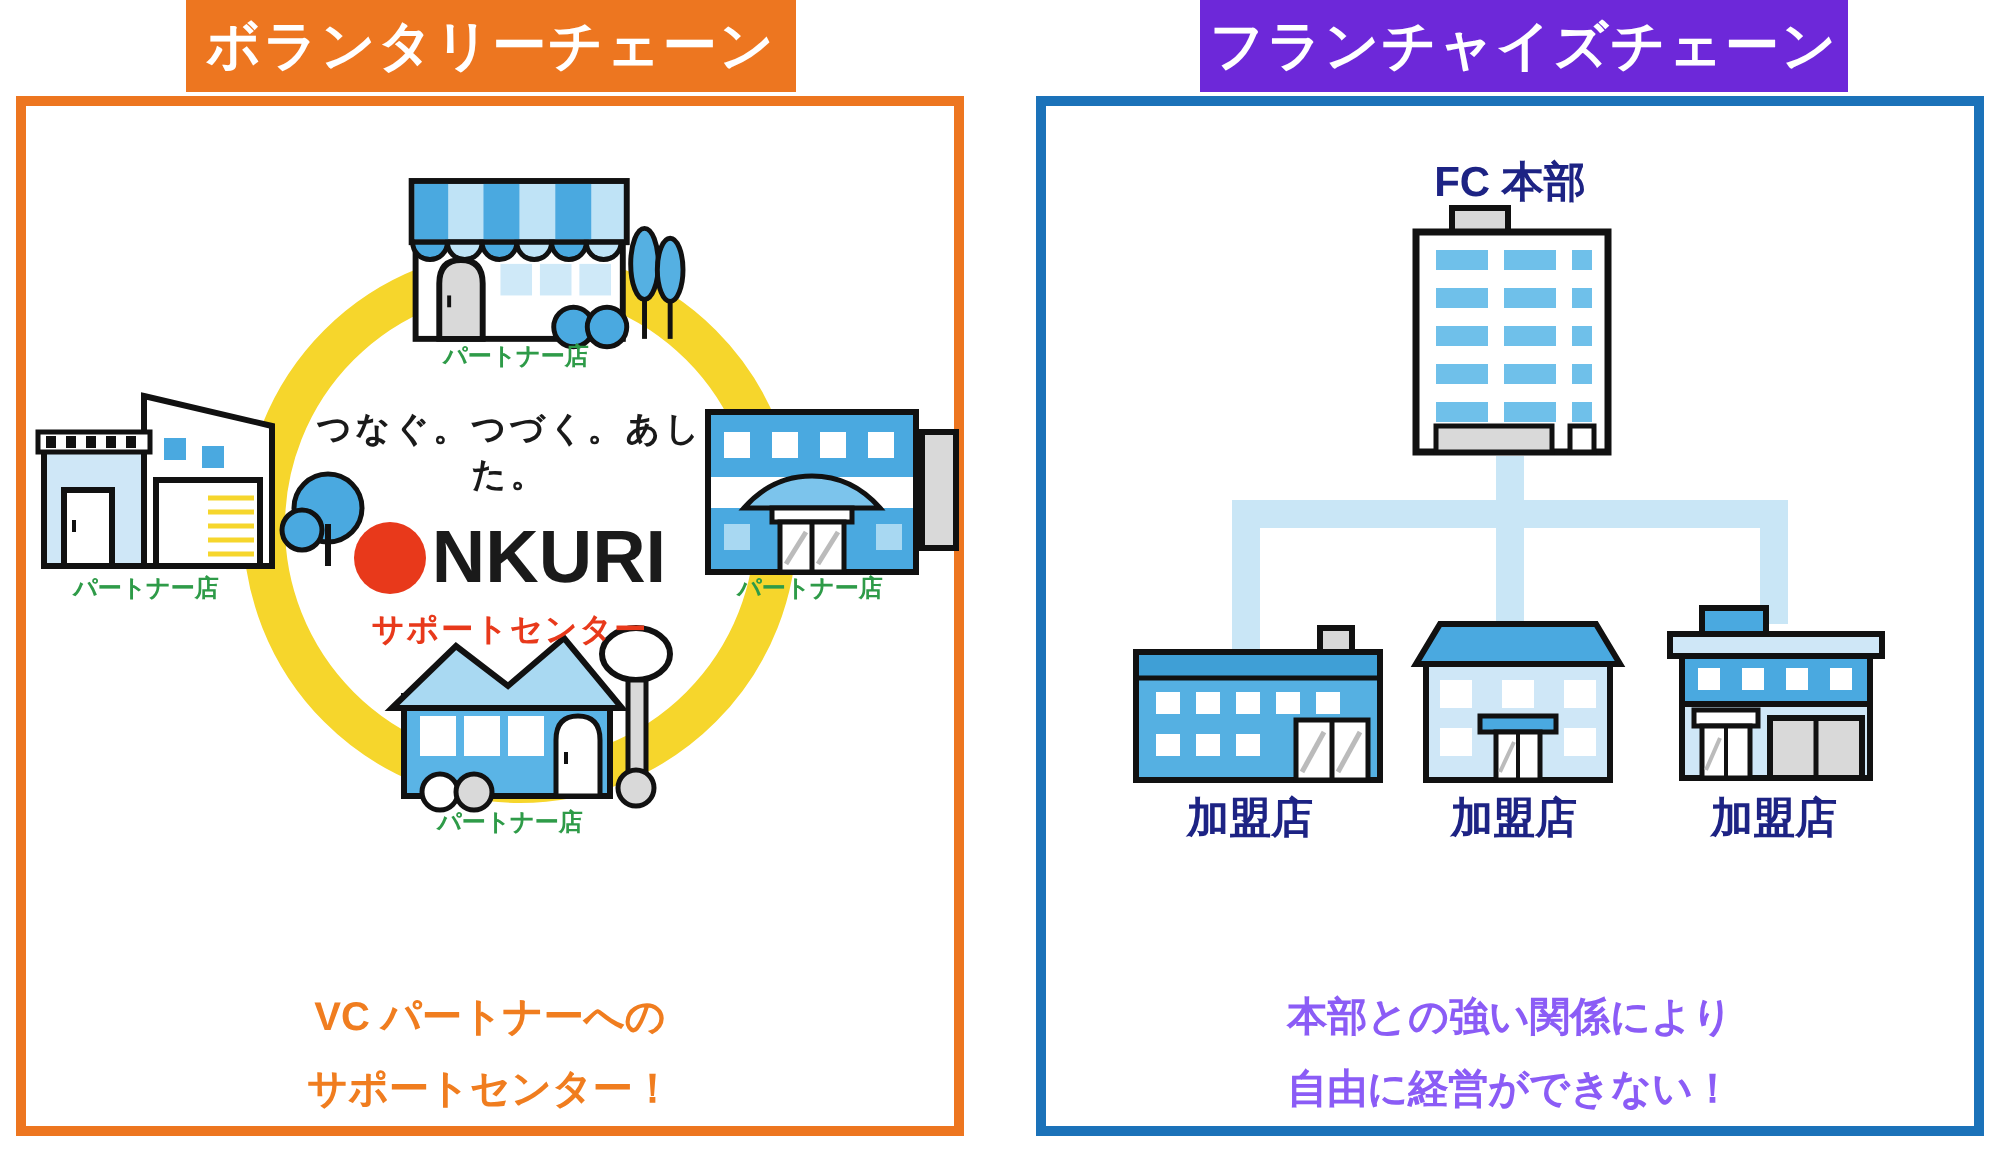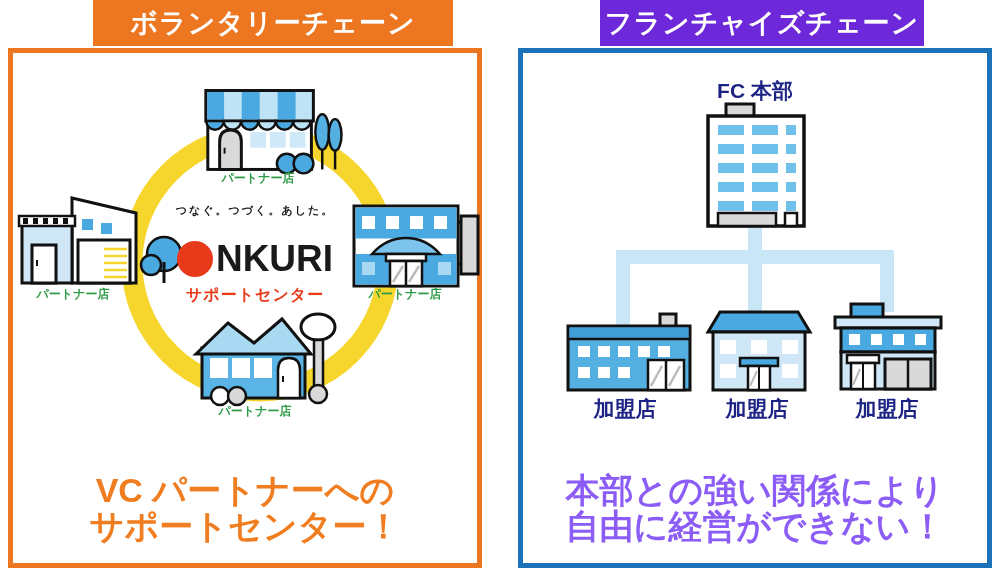--- a/index.html
+++ b/index.html
@@ -5,41 +5,41 @@
   * { margin:0; padding:0; box-sizing:border-box; }
   html,body { background:#ffffff; font-family:"Liberation Sans","DejaVu Sans",sans-serif; }
   .canvas { position:relative; width:1000px; height:575px; background:#fff; overflow:hidden; }
 
   .panel { position:absolute; top:48px; width:474px; height:520px; background:#fff; }
   .panel.left  { left:8px;   border:5px solid #ed7620; }
   .panel.right { left:518px; border:5px solid #1b72b9; }
 
   .header-tab { position:absolute; top:0; height:46px; line-height:46px; text-align:center;
                 color:#fff; font-size:27px; font-weight:bold; letter-spacing:1px; z-index:5; }
-  .header-tab.orange { left:93px;  width:360px; background:#ed7620; }
+  .header-tab.orange { left:93px;  width:305px; background:#ed7620; }
   .header-tab.blue   { left:600px; width:324px; background:#6d28d9; }
   svg.icon { position:absolute; z-index:2; overflow:visible; }
   .ring { position:absolute; z-index:1; }
 
   .store-label { position:absolute; z-index:3; text-align:center; font-weight:bold;
                  font-size:12px; color:#2e9b48; }
   .member-label { position:absolute; z-index:3; text-align:center; font-weight:bold;
                   font-size:21px; color:#1d2384; }
   .hq-label { position:absolute; z-index:3; text-align:center; font-weight:bold;
               font-size:21px; color:#1d2384; }
 
   .logo-block { position:absolute; left:150px; top:203px; width:210px; text-align:center; z-index:3; }
-  .logo-tagline { font-size:11px; font-weight:bold; color:#1a1a1a; letter-spacing:2px; }
-  .brand-row { display:flex; align-items:center; justify-content:center; gap:3px; margin-top:20px; }
+  .logo-tagline { font-size:17px; font-weight:bold; color:#1a1a1a; letter-spacing:2px; }
+  .brand-row { display:flex; align-items:center; justify-content:center; gap:3px; margin-top:9px; }
   .brand-dot { width:36px; height:36px; border-radius:50%; background:#e8391b; flex:0 0 auto; }
   .brand-text { font-size:37px; font-weight:bold; color:#1a1a1a; letter-spacing:0px; }
   .logo-subtitle { margin-top:5px; font-size:16px; font-weight:bold; color:#e8391b; letter-spacing:1px; }
 
   .footer-note { position:absolute; width:424px; text-align:center; font-weight:bold;
-                 font-size:34px; line-height:36px; z-index:3; }
+                 font-size:20px; line-height:36px; z-index:3;margin-top:19px; }
   .footer-note.orange { left:33px;  top:472px; color:#f07d1f; }
   .footer-note.blue   { left:543px; top:472px; color:#8b5cf6; }
 
   .connector { position:absolute; background:#c9e6f6; z-index:1; }
 </style>
 </head>
 <body>
 
 <div class="canvas">
 

